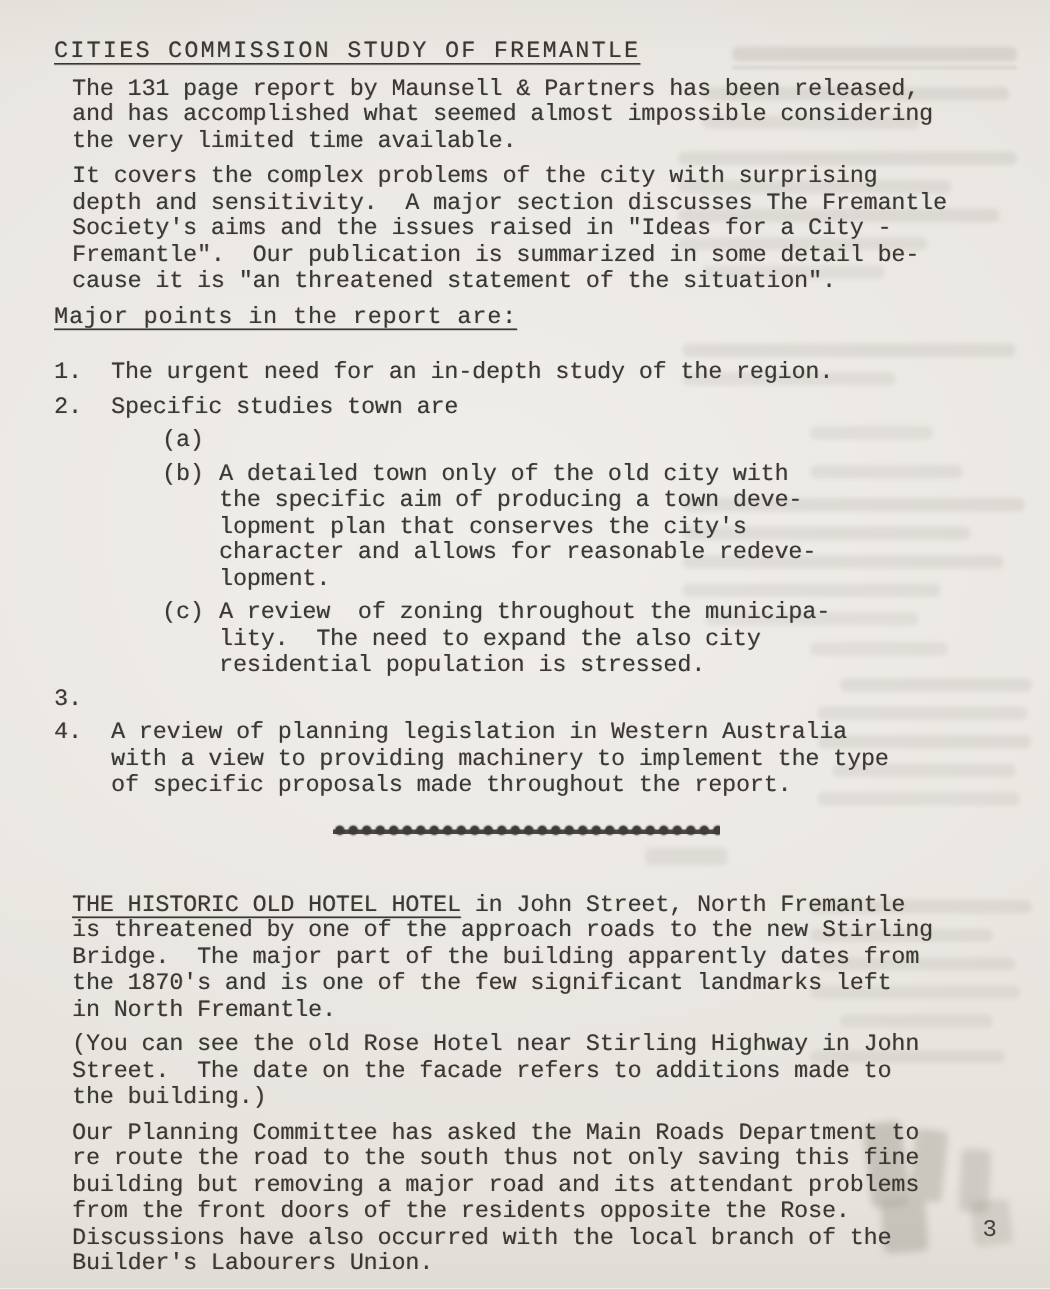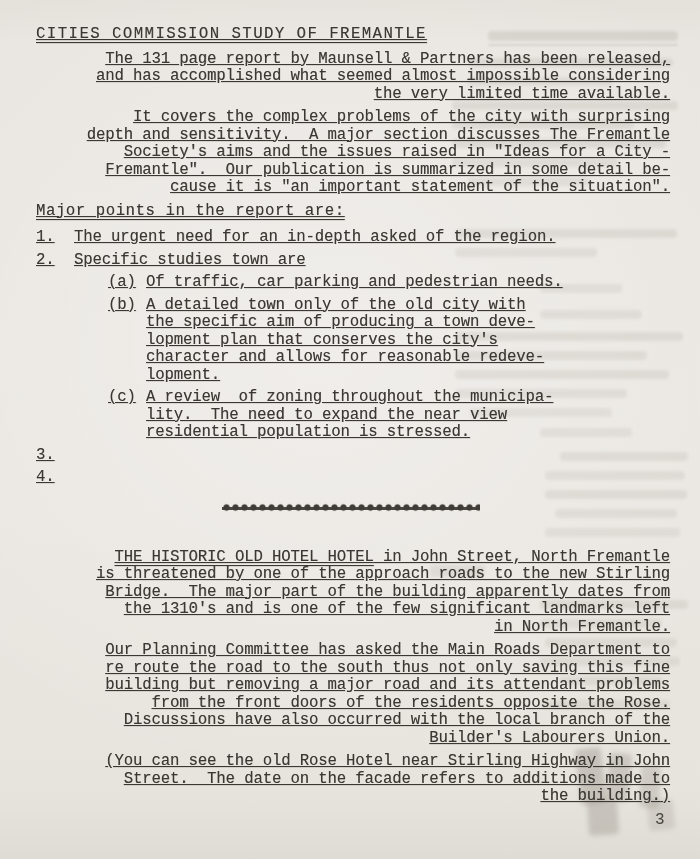--- a/index.html
+++ b/index.html
@@ -34,45 +34,43 @@
     filter: blur(1.4px);
   }
   .content {
     position: relative;
     z-index: 1;
     padding: 26px 30px 0 36px;
     font-size: 15.6px;
     line-height: 17.5px;
     letter-spacing: -0.1px;
     text-shadow: 0.3px 0.3px 0.5px rgba(59,56,51,0.45);
-    text-decoration: underline;
   }
   .u {
     text-decoration: underline;
     text-underline-offset: 3.5px;
     text-decoration-thickness: 1.3px;
   }
   h1.head {
     font-size: 15.6px;
     font-weight: normal;
     letter-spacing: 1.5px;
     margin: 0 0 7px 0;
     line-height: 17.5px;
   }
   h2.subhead {
     font-size: 15.6px;
     font-weight: normal;
     letter-spacing: 0.6px;
-    margin: 4px 0 9px 0;
+    margin: 4px 0 20px 0;
     line-height: 17.5px;
   }
   p.body {
-    margin: 0 0 6px 0;
+    margin: 0 0 6px 12px;
     white-space: pre-wrap;
-    text-align: right;
   }
   .li {
     display: flex;
     margin: 0 0 5px 0;
   }
   .li .marker {
     flex: none;
     width: 38px;
     white-space: pre;
   }
@@ -151,78 +149,80 @@
 
     <h1 class="head"><span class="u">CITIES COMMISSION STUDY OF FREMANTLE</span></h1>
 
     <p class="body">The 131 page report by Maunsell &amp; Partners has been released,
 and has accomplished what seemed almost impossible considering
 the very limited time available.</p>
     <p class="body">It covers the complex problems of the city with surprising
 depth and sensitivity.  A major section discusses The Fremantle
 Society's aims and the issues raised in "Ideas for a City -
 Fremantle".  Our publication is summarized in some detail be-
-cause it is "an important statement of the situation".</p>
+cause it is "an threatened statement of the situation".</p>
 
     <h2 class="subhead"><span class="u">Major points in the report are:</span></h2>
 
     <div class="li">
       <span class="marker">1.</span>
-      <span class="txt">The urgent need for an in-depth asked of the region.</span>
+      <span class="txt">The urgent need for an in-depth study of the region.</span>
     </div>
 
     <div class="li">
       <span class="marker">2.</span>
       <span class="txt">Specific studies town are</span>
     </div>
 
     <div class="li sub">
       <span class="marker">(a)</span>
-      <span class="txt">Of traffic, car parking and pedestrian needs.</span>
     </div>
 
     <div class="li sub">
       <span class="marker">(b)</span>
       <span class="txt">A detailed town only of the old city with
 the specific aim of producing a town deve-
 lopment plan that conserves the city's
 character and allows for reasonable redeve-
 lopment.</span>
     </div>
 
     <div class="li sub">
       <span class="marker">(c)</span>
       <span class="txt">A review  of zoning throughout the municipa-
-lity.  The need to expand the near view
+lity.  The need to expand the also city
 residential population is stressed.</span>
     </div>
 
     <div class="li">
       <span class="marker">3.</span>
     </div>
 
     <div class="li">
       <span class="marker">4.</span>
+      <span class="txt">A review of planning legislation in Western Australia
+with a view to providing machinery to implement the type
+of specific proposals made throughout the report.</span>
     </div>
 
     <div class="divider"></div>
 
     <p class="body"><span class="u">THE HISTORIC OLD HOTEL HOTEL</span><span> in John Street, North Fremantle
 is threatened by one of the approach roads to the new Stirling
 Bridge.  The major part of the building apparently dates from
-the 1310's and is one of the few significant landmarks left
+the 1870's and is one of the few significant landmarks left
 in North Fremantle.</span></p>
 
+    <p class="body">(You can see the old Rose Hotel near Stirling Highway in John
+Street.  The date on the facade refers to additions made to
+the building.)</p>
     <p class="body">Our Planning Committee has asked the Main Roads Department to
 re route the road to the south thus not only saving this fine
 building but removing a major road and its attendant problems
 from the front doors of the residents opposite the Rose.
 Discussions have also occurred with the local branch of the
 Builder's Labourers Union.</p>
-    <p class="body">(You can see the old Rose Hotel near Stirling Highway in John
-Street.  The date on the facade refers to additions made to
-the building.)</p>
 
   </div>
 
   <div class="pagenum">3</div>
 
 </div>
 
 </body></html>

